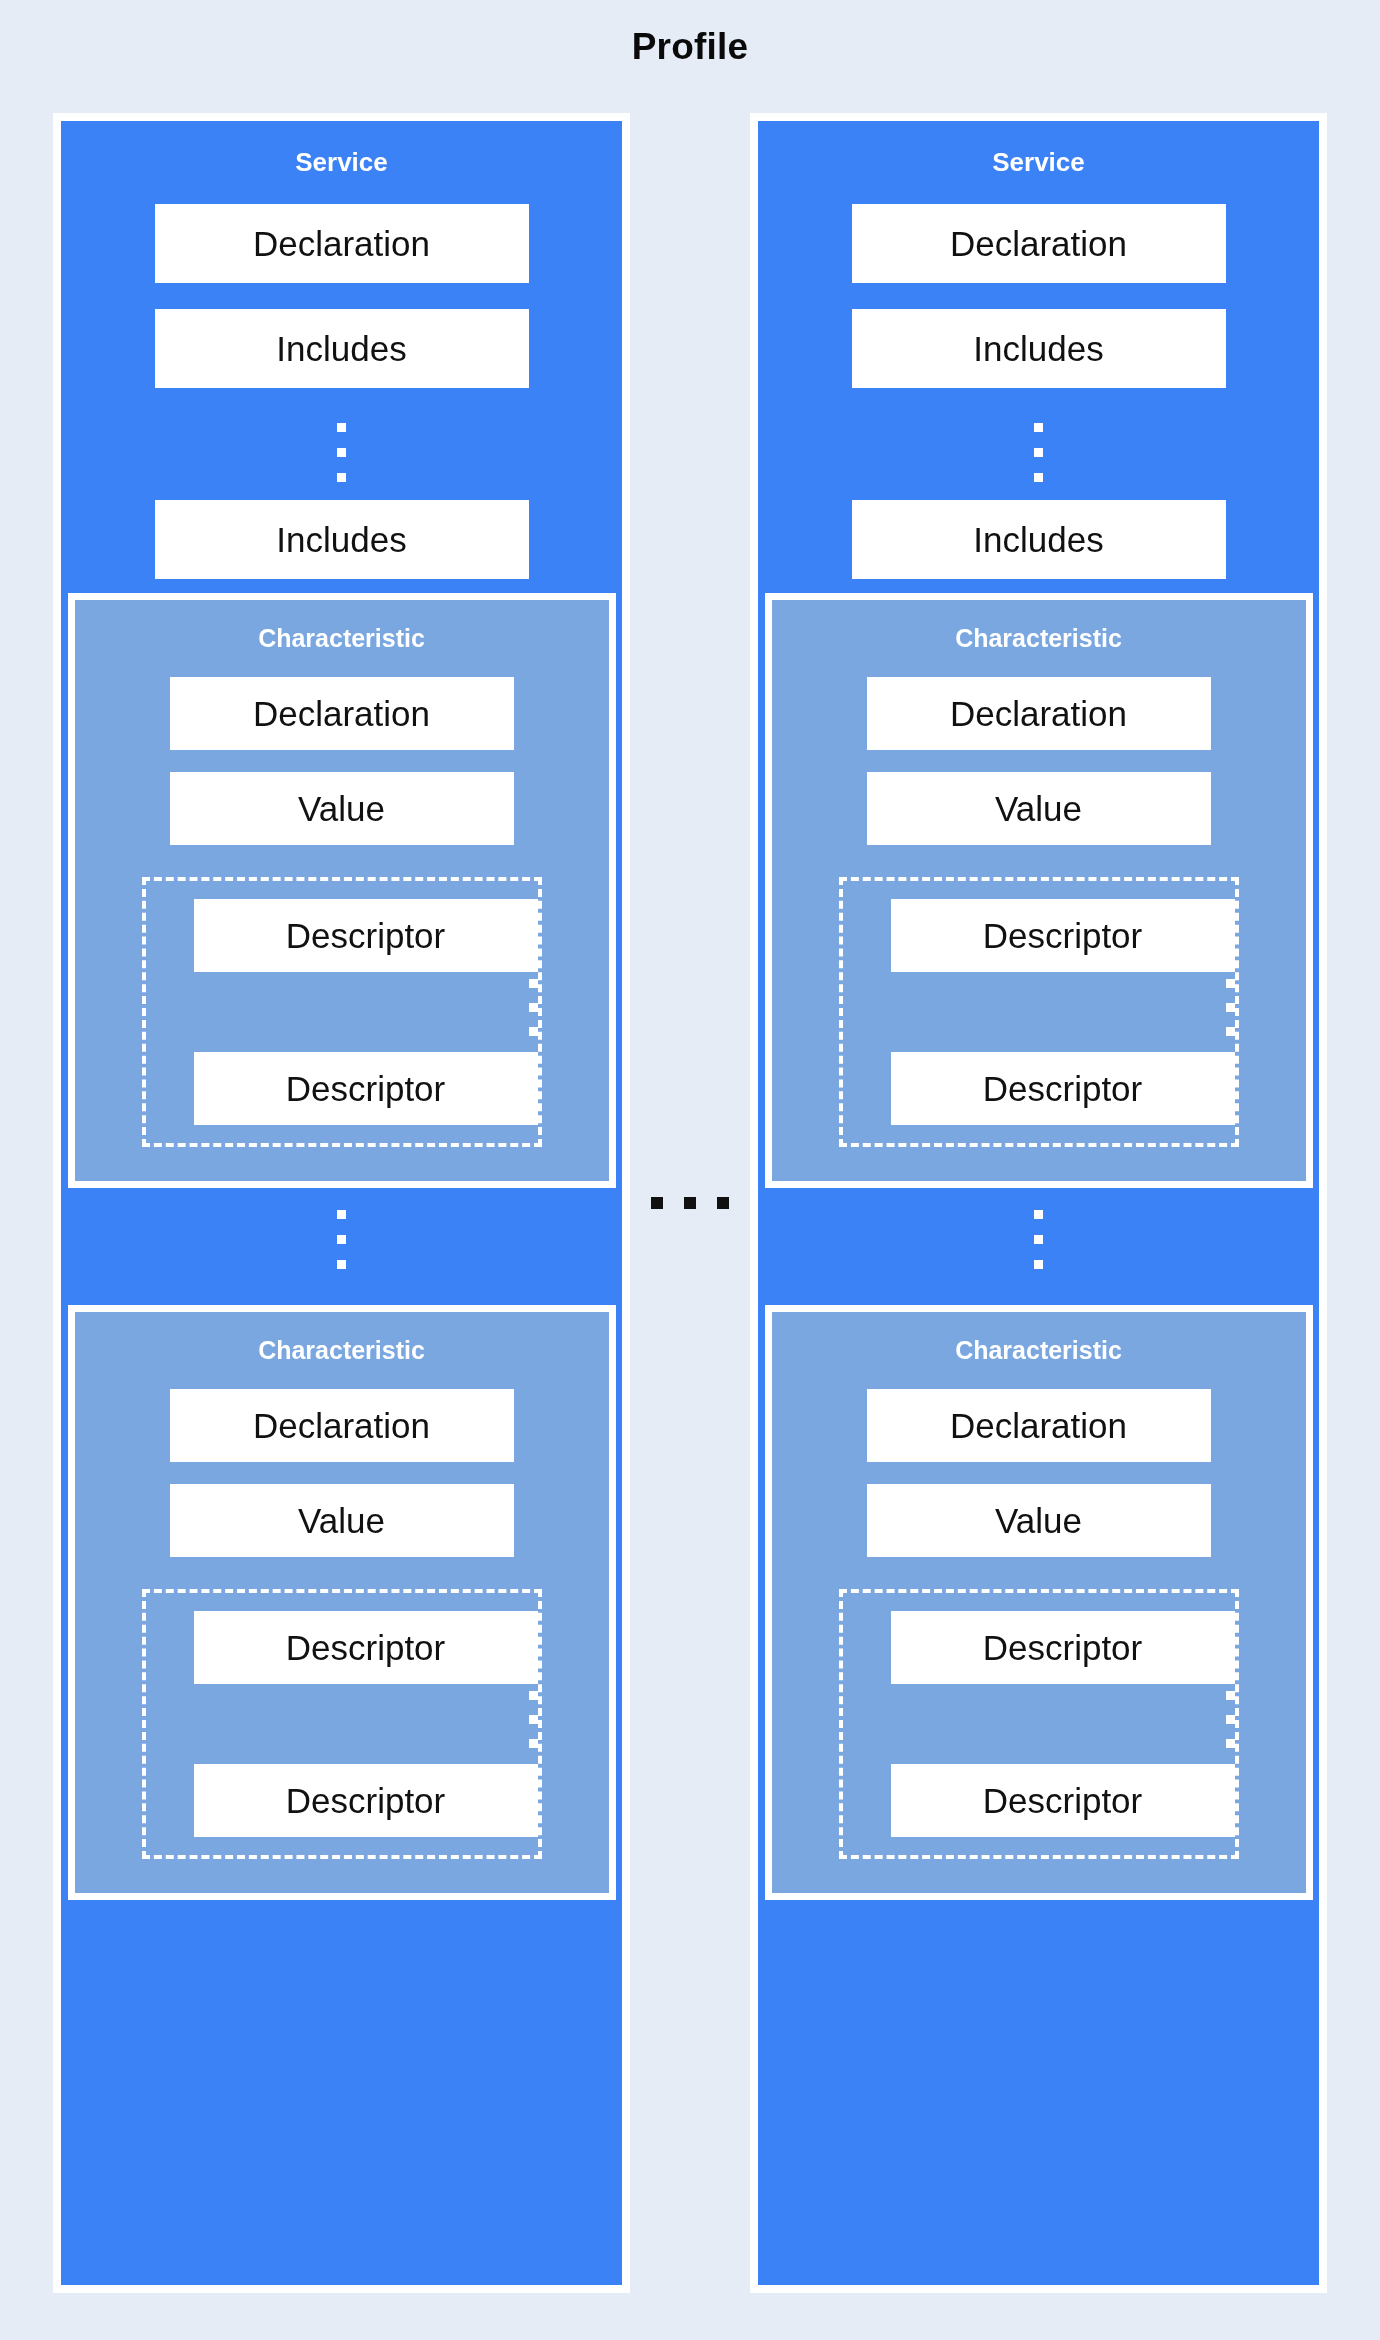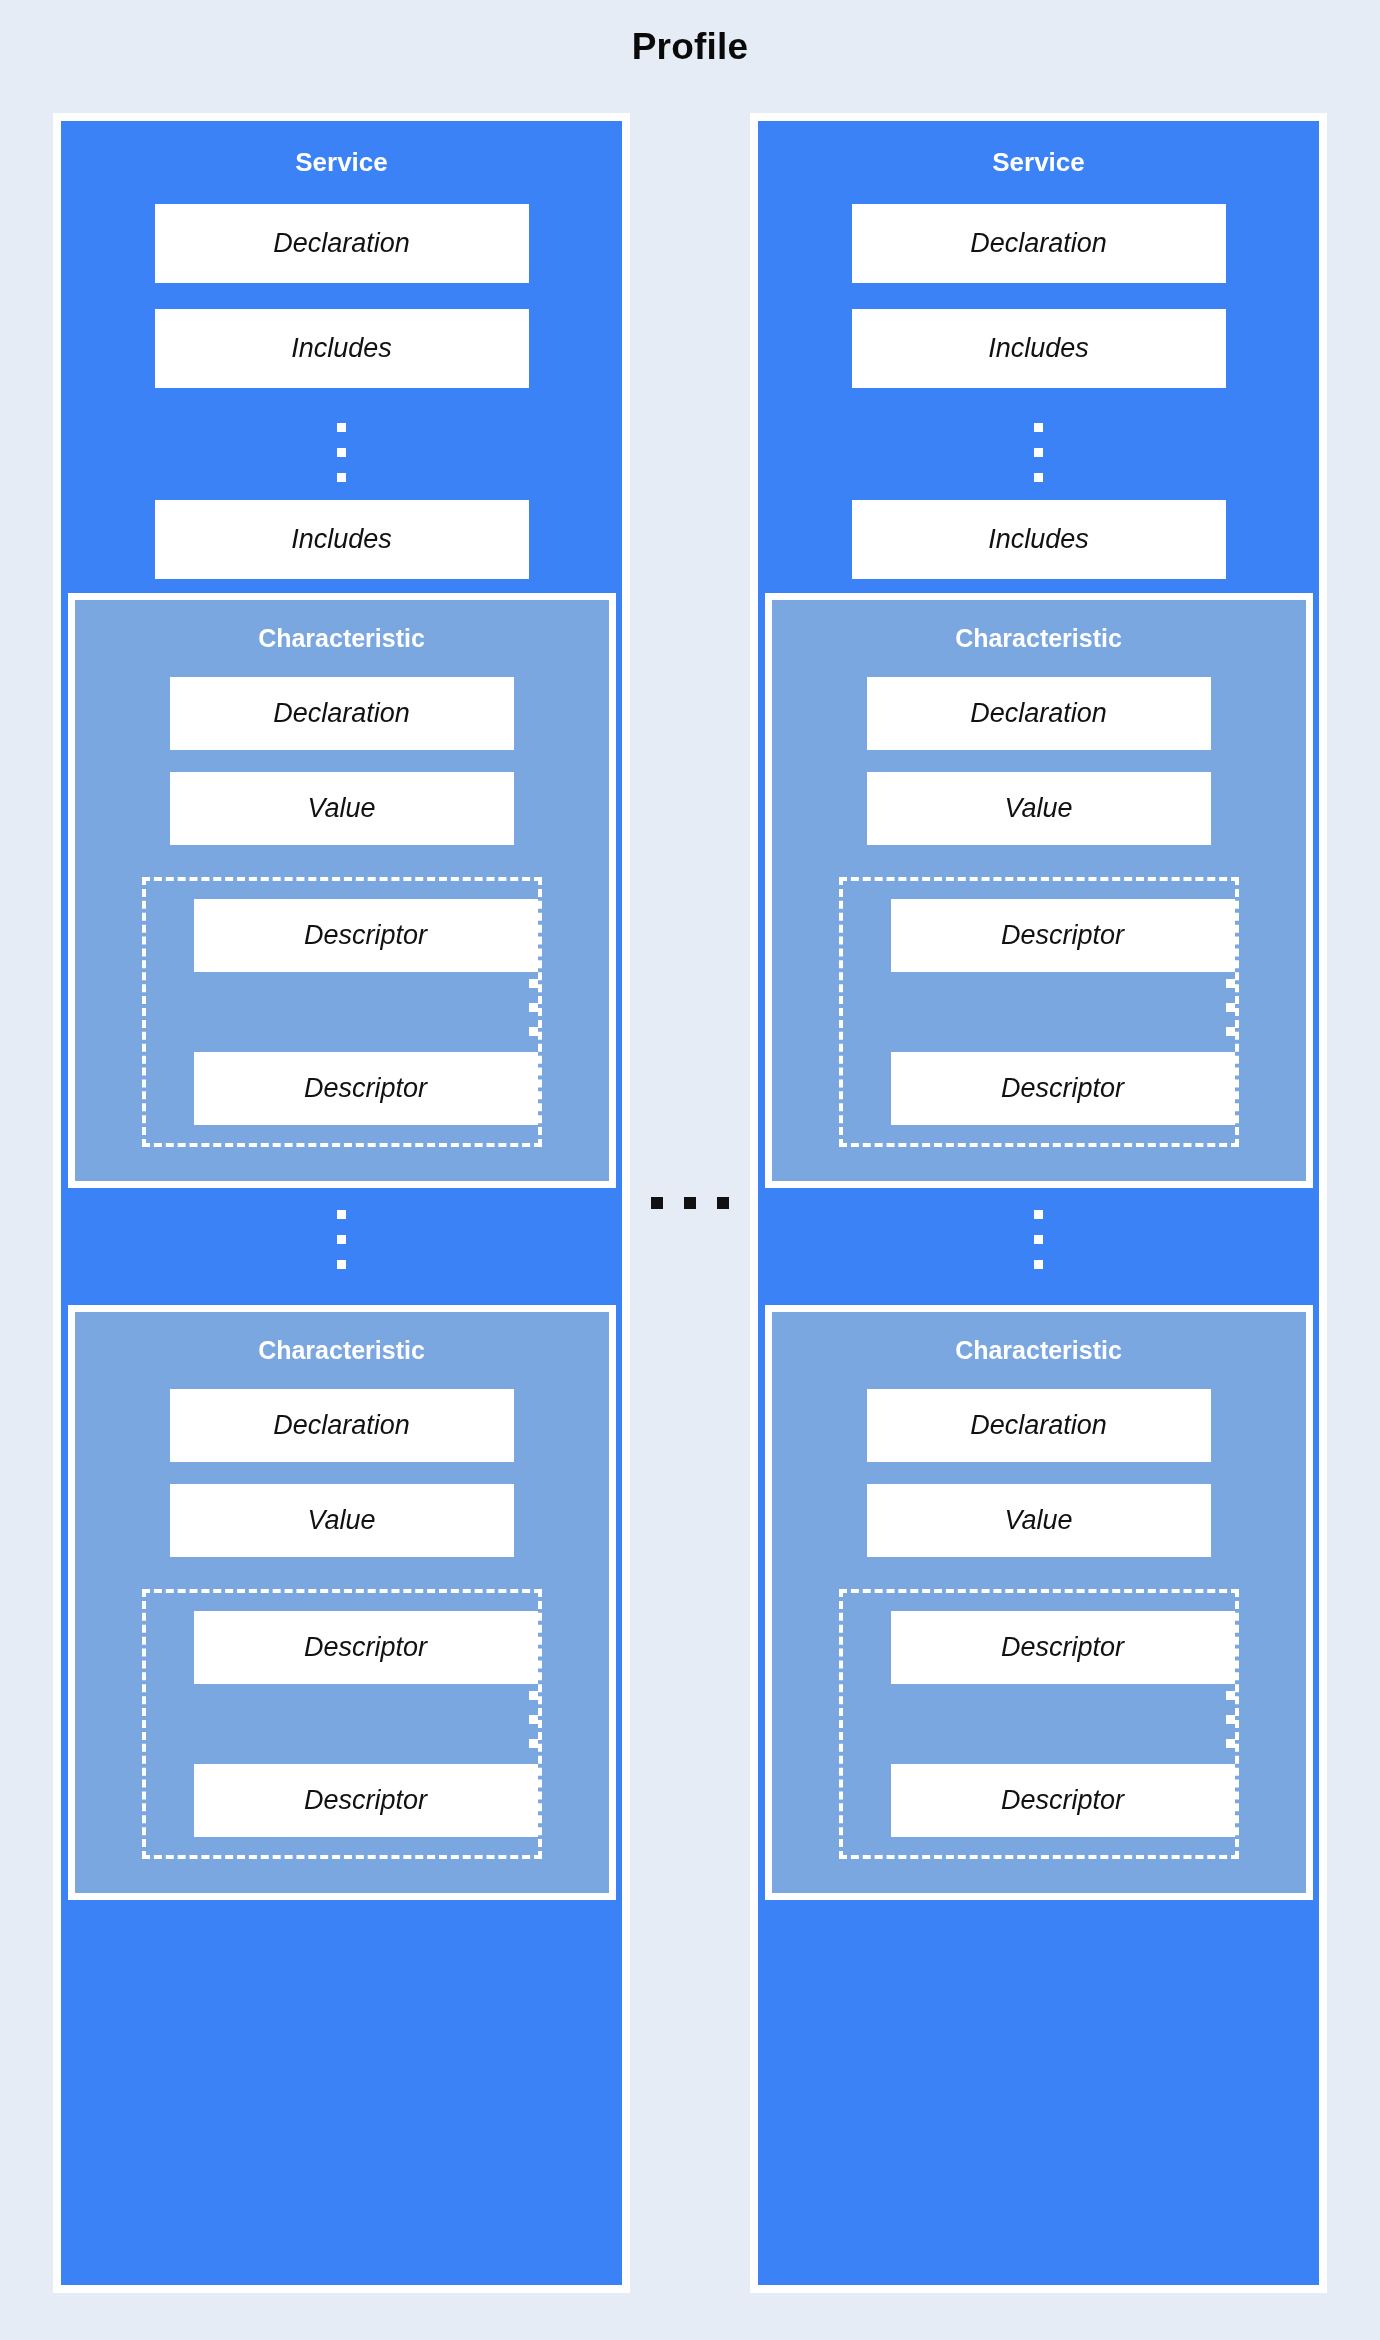--- a/index.html
+++ b/index.html
@@ -66,26 +66,25 @@
     margin-top: 26px;
     margin-bottom: 26px;
     text-align: center;
   }
 
   
   .leafbox {
     box-sizing: border-box;
     background: #ffffff;
     color: #111111;
-    font-size: 27px;
+    font-size: 35px;
     display: flex;
     align-items: center;
     justify-content: center;
     text-align: center;
-    font-style: italic;
   }
 
   .service-leaf {
     width: 374px;
     height: 79px;
     margin-bottom: 26px;
   }
   .service-leaf.last-include {
     margin-bottom: 0;
   }

